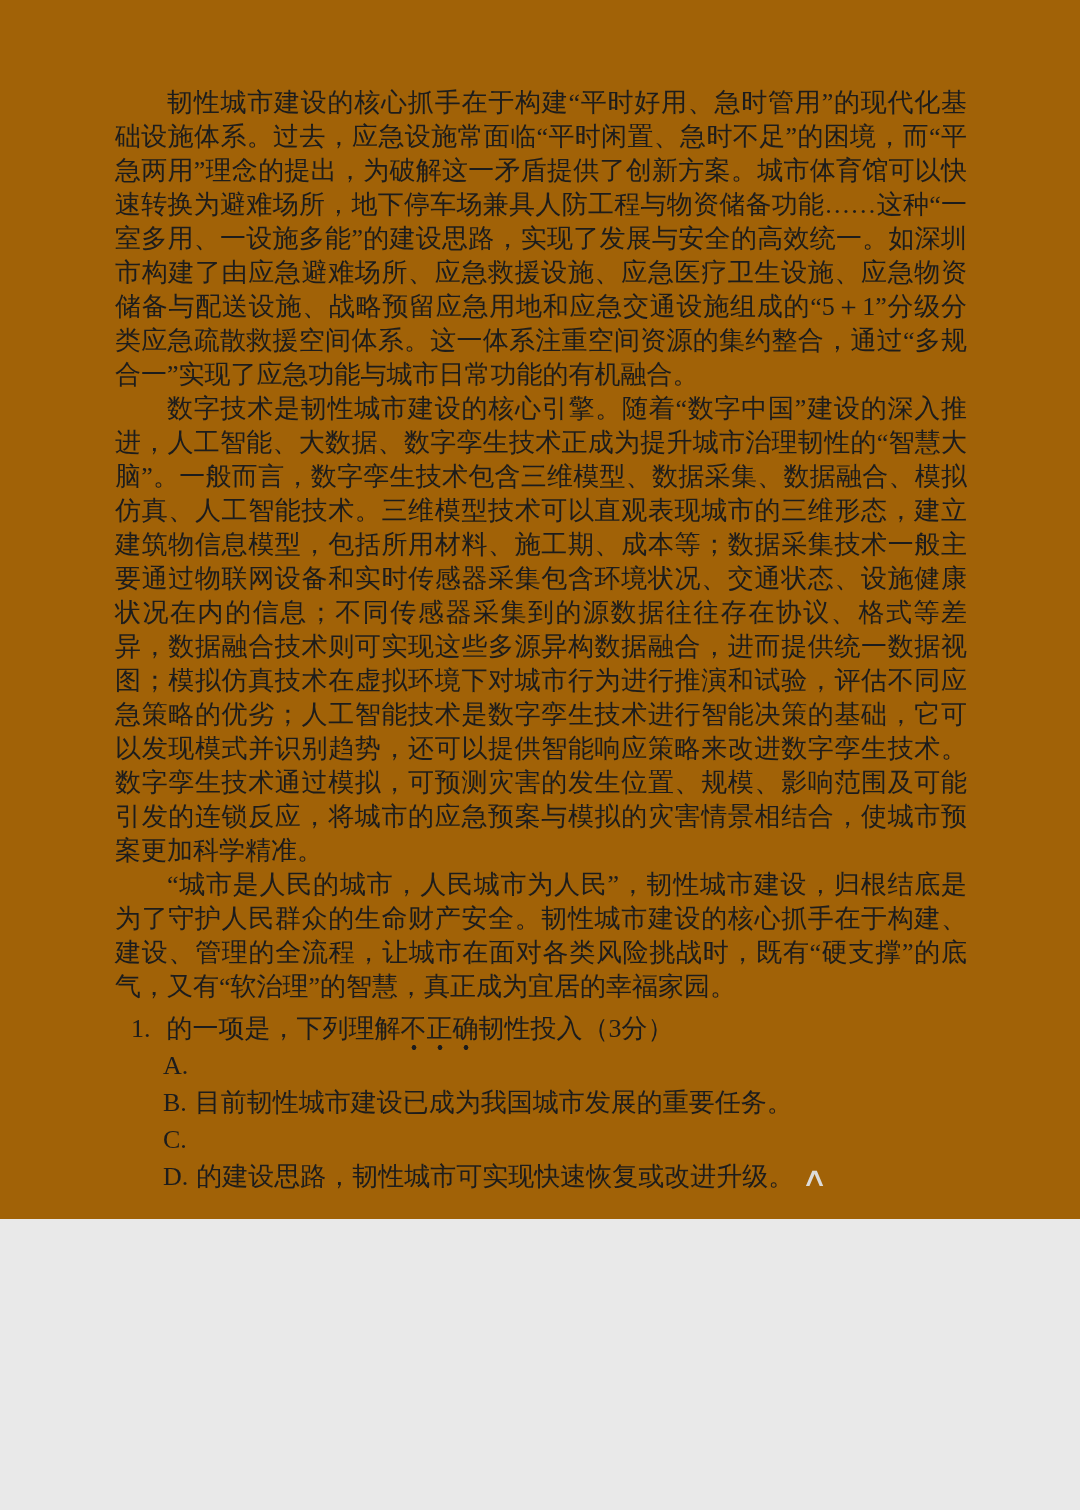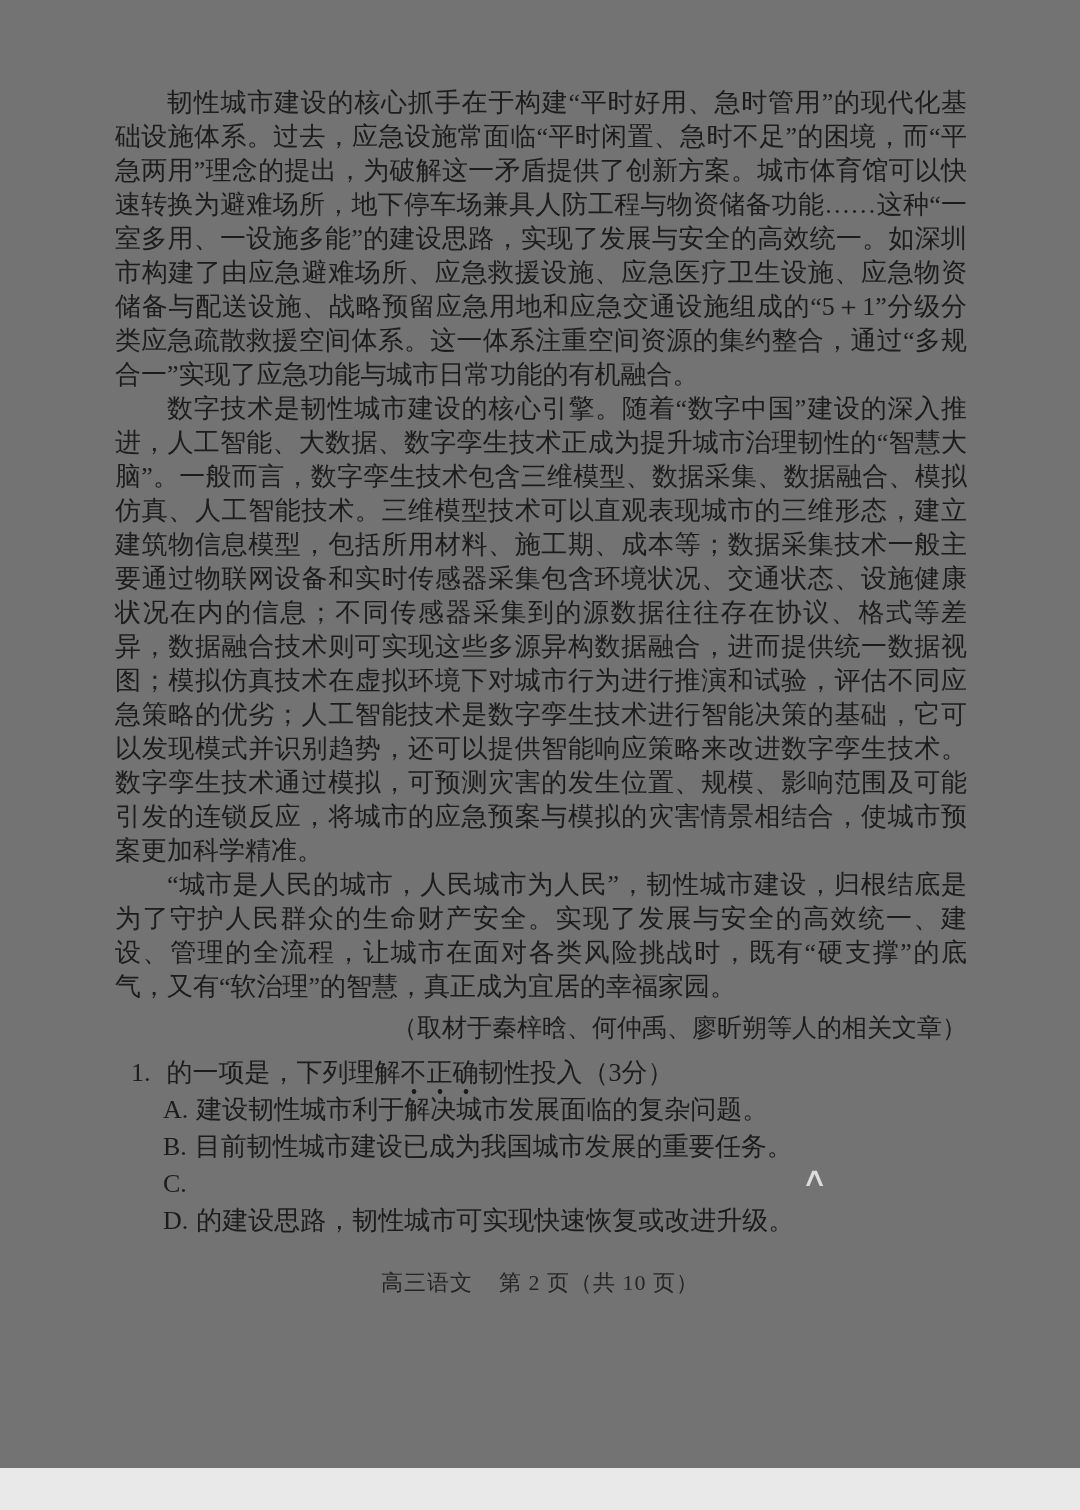--- a/index.html
+++ b/index.html
@@ -3,23 +3,23 @@
 <meta charset="utf-8">
 <style>
   html, body {
     margin: 0;
     padding: 0;
     background: #e9e9e9;
   }
   .page {
     position: relative;
     width: 1080px;
-    height: 1468px;
+    height: 1219px;
     margin: 0 auto;
-    background: #737373;
+    background: #a16207;
     color: #1c1c1c;
     font-family: "Liberation Serif", "DejaVu Serif", serif;
     overflow: hidden;
   }
   .content {
     position: absolute;
     left: 115px;
     top: 86px;
     width: 852px;
   }
@@ -97,34 +97,32 @@
 </style>
 </head>
 <body>
 
 <div class="page">
 
   <div class="content">
 
     <p class="body-para">韧性城市建设的核心抓手在于构建“平时好用、急时管用”的现代化基础设施体系。过去，应急设施常面临“平时闲置、急时不足”的困境，而“平急两用”理念的提出，为破解这一矛盾提供了创新方案。城市体育馆可以快速转换为避难场所，地下停车场兼具人防工程与物资储备功能……这种“一室多用、一设施多能”的建设思路，实现了发展与安全的高效统一。如深圳市构建了由应急避难场所、应急救援设施、应急医疗卫生设施、应急物资储备与配送设施、战略预留应急用地和应急交通设施组成的“5＋1”分级分类应急疏散救援空间体系。这一体系注重空间资源的集约整合，通过“多规合一”实现了应急功能与城市日常功能的有机融合。</p>
     <p class="body-para">数字技术是韧性城市建设的核心引擎。随着“数字中国”建设的深入推进，人工智能、大数据、数字孪生技术正成为提升城市治理韧性的“智慧大脑”。一般而言，数字孪生技术包含三维模型、数据采集、数据融合、模拟仿真、人工智能技术。三维模型技术可以直观表现城市的三维形态，建立建筑物信息模型，包括所用材料、施工期、成本等；数据采集技术一般主要通过物联网设备和实时传感器采集包含环境状况、交通状态、设施健康状况在内的信息；不同传感器采集到的源数据往往存在协议、格式等差异，数据融合技术则可实现这些多源异构数据融合，进而提供统一数据视图；模拟仿真技术在虚拟环境下对城市行为进行推演和试验，评估不同应急策略的优劣；人工智能技术是数字孪生技术进行智能决策的基础，它可以发现模式并识别趋势，还可以提供智能响应策略来改进数字孪生技术。数字孪生技术通过模拟，可预测灾害的发生位置、规模、影响范围及可能引发的连锁反应，将城市的应急预案与模拟的灾害情景相结合，使城市预案更加科学精准。</p>
-    <p class="body-para">“城市是人民的城市，人民城市为人民”，韧性城市建设，归根结底是为了守护人民群众的生命财产安全。实现了发展与安全的高效统一、建设、管理的全流程，让城市在面对各类风险挑战时，既有“硬支撑”的底气，又有“软治理”的智慧，真正成为宜居的幸福家园。</p>
+    <p class="body-para">“城市是人民的城市，人民城市为人民”，韧性城市建设，归根结底是为了守护人民群众的生命财产安全。韧性城市建设的核心抓手在于构建、建设、管理的全流程，让城市在面对各类风险挑战时，既有“硬支撑”的底气，又有“软治理”的智慧，真正成为宜居的幸福家园。</p>
 
-    <p class="attribution">（取材于秦梓晗、何仲禹、廖昕朔等人的相关文章）</p>
 
     <div class="question-block">
       <div class="q-line">
         <span class="q-num">1.</span>
         <span class="q-text"><span>的一项是，下列理解</span><span class="emph">不正确</span><span>韧性投入（3分）</span></span>
       </div>
 
       <div class="options">
         <div class="option">
           <span class="opt-label">A.</span>
-          <span class="opt-text">建设韧性城市利于解决城市发展面临的复杂问题。</span>
         </div>
         <div class="option">
           <span class="opt-label">B.</span>
           <span class="opt-text">目前韧性城市建设已成为我国城市发展的重要任务。</span>
         </div>
         <div class="option">
           <span class="opt-label">C.</span>
         </div>
         <div class="option">
           <span class="opt-label">D.</span>

